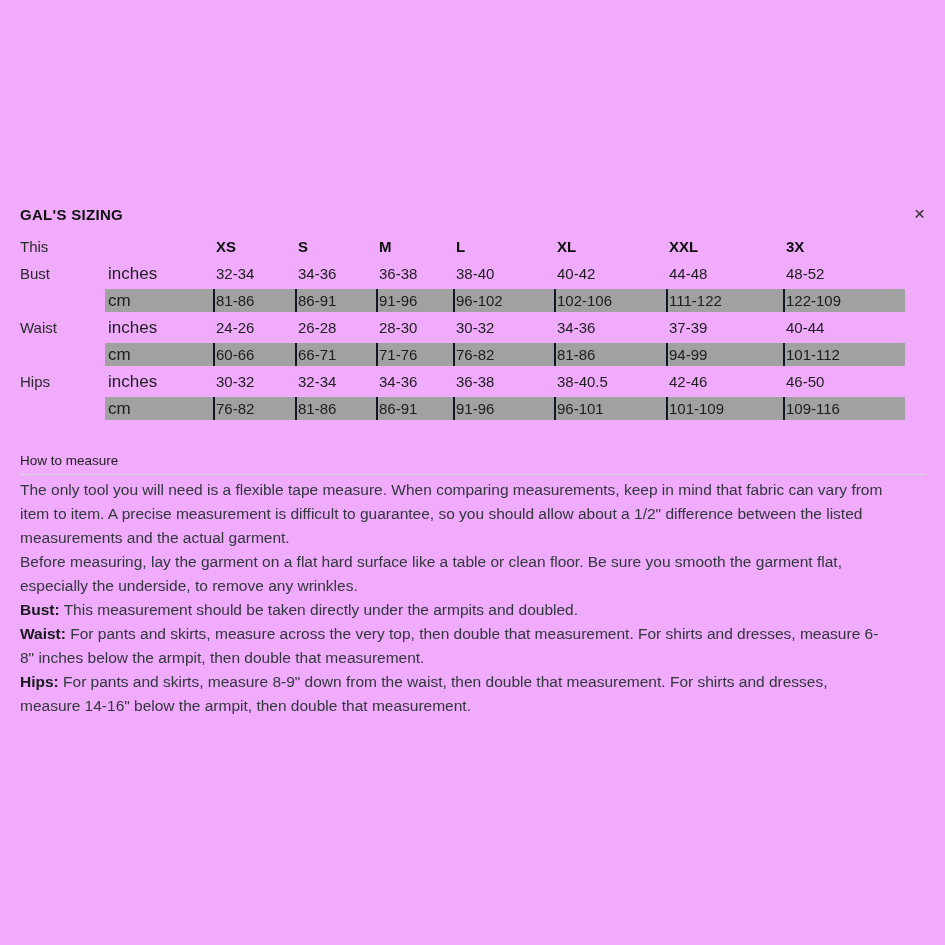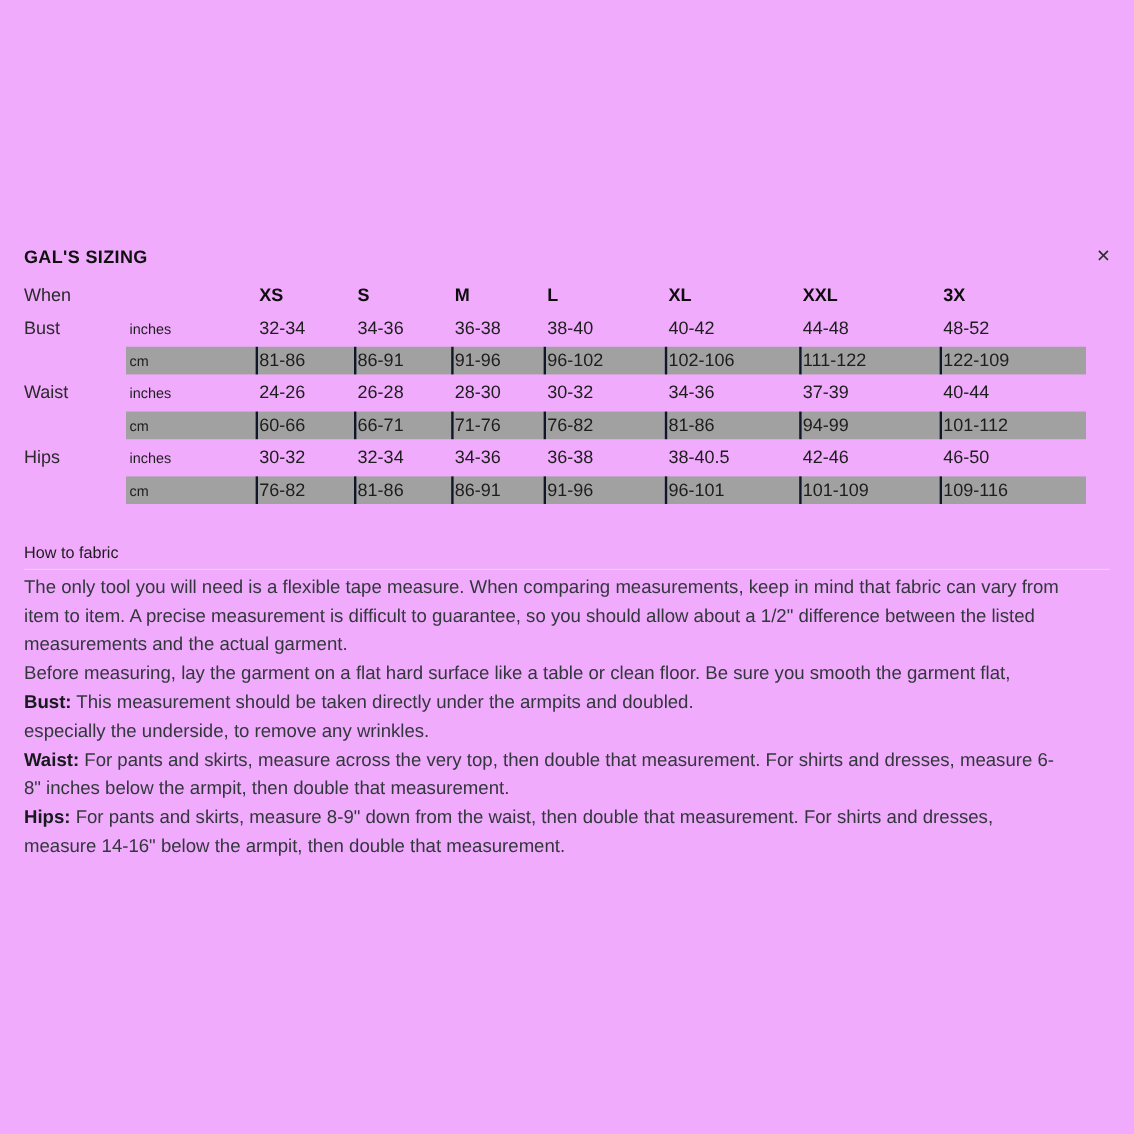--- a/index.html
+++ b/index.html
@@ -59,21 +59,21 @@
   .cell {
     display: flex;
     align-items: center;
     padding-left: 3px;
     font-size: 15px;
     color: #1d1d1d;
     overflow: hidden;
   }
   .cell.rowlabel { padding-left: 0; color: #2a2a2a; }
   .header .cell.colhead { font-weight: 700; color: #0e0e0e; text-align: center; }
-  .cell.unit { font-size: 12px; }
+  .cell.unit { font-size: 17px; }
   .trow.shaded .cell:not(.rowlabel) { background: var(--shade, #a1a1a1); }
   .trow.shaded .cell.val { border-left: 2px solid #0f172a; padding-left: 1px; }
 
   
   .htm-heading {
     position: absolute;
     left: 20px;
     top: 453px;
     width: 905px;
     margin: 0;
@@ -101,21 +101,21 @@
 
 <div class="page">
 
   <div class="title-row">
     <h1 class="title">GAL'S SIZING</h1>
     <button class="close">×</button>
   </div>
 
   <div class="table">
     <div class="trow header">
-      <span class="cell rowlabel">When</span>
+      <span class="cell rowlabel">This</span>
       <span class="cell unit"></span>
     <span class="cell colhead">XS</span>
         <span class="cell colhead">S</span>
         <span class="cell colhead">M</span>
         <span class="cell colhead">L</span>
         <span class="cell colhead">XL</span>
         <span class="cell colhead">XXL</span>
         <span class="cell colhead">3X</span>
       </div>
     <div>
@@ -181,28 +181,28 @@
           <span class="cell val">81-86</span>
           <span class="cell val">86-91</span>
           <span class="cell val">91-96</span>
           <span class="cell val">96-101</span>
           <span class="cell val">101-109</span>
           <span class="cell val">109-116</span>
         </div>
       </div>
   </div>
 
-  <h2 class="htm-heading">How to fabric</h2>
+  <h2 class="htm-heading">How to measure</h2>
 
   <div class="copy">
       <div class="line"><span>The only tool you will need is a flexible tape measure. When comparing measurements, keep in mind that fabric can vary from</span></div>
       <div class="line"><span>item to item. A precise measurement is difficult to guarantee, so you should allow about a 1/2" difference between the listed</span></div>
       <div class="line"><span>measurements and the actual garment.</span></div>
       <div class="line"><span>Before measuring, lay the garment on a flat hard surface like a table or clean floor. Be sure you smooth the garment flat,</span></div>
+      <div class="line"><span>especially the underside, to remove any wrinkles.</span></div>
       <div class="line"><b>Bust:</b><span> This measurement should be taken directly under the armpits and doubled.</span></div>
-      <div class="line"><span>especially the underside, to remove any wrinkles.</span></div>
       <div class="line"><b>Waist:</b><span> For pants and skirts, measure across the very top, then double that measurement. For shirts and dresses, measure 6-</span></div>
       <div class="line"><span>8" inches below the armpit, then double that measurement.</span></div>
       <div class="line"><b>Hips:</b><span> For pants and skirts, measure 8-9" down from the waist, then double that measurement. For shirts and dresses,</span></div>
       <div class="line"><span>measure 14-16" below the armpit, then double that measurement.</span></div>
     </div>
 
 </div>
 
 </body></html>

